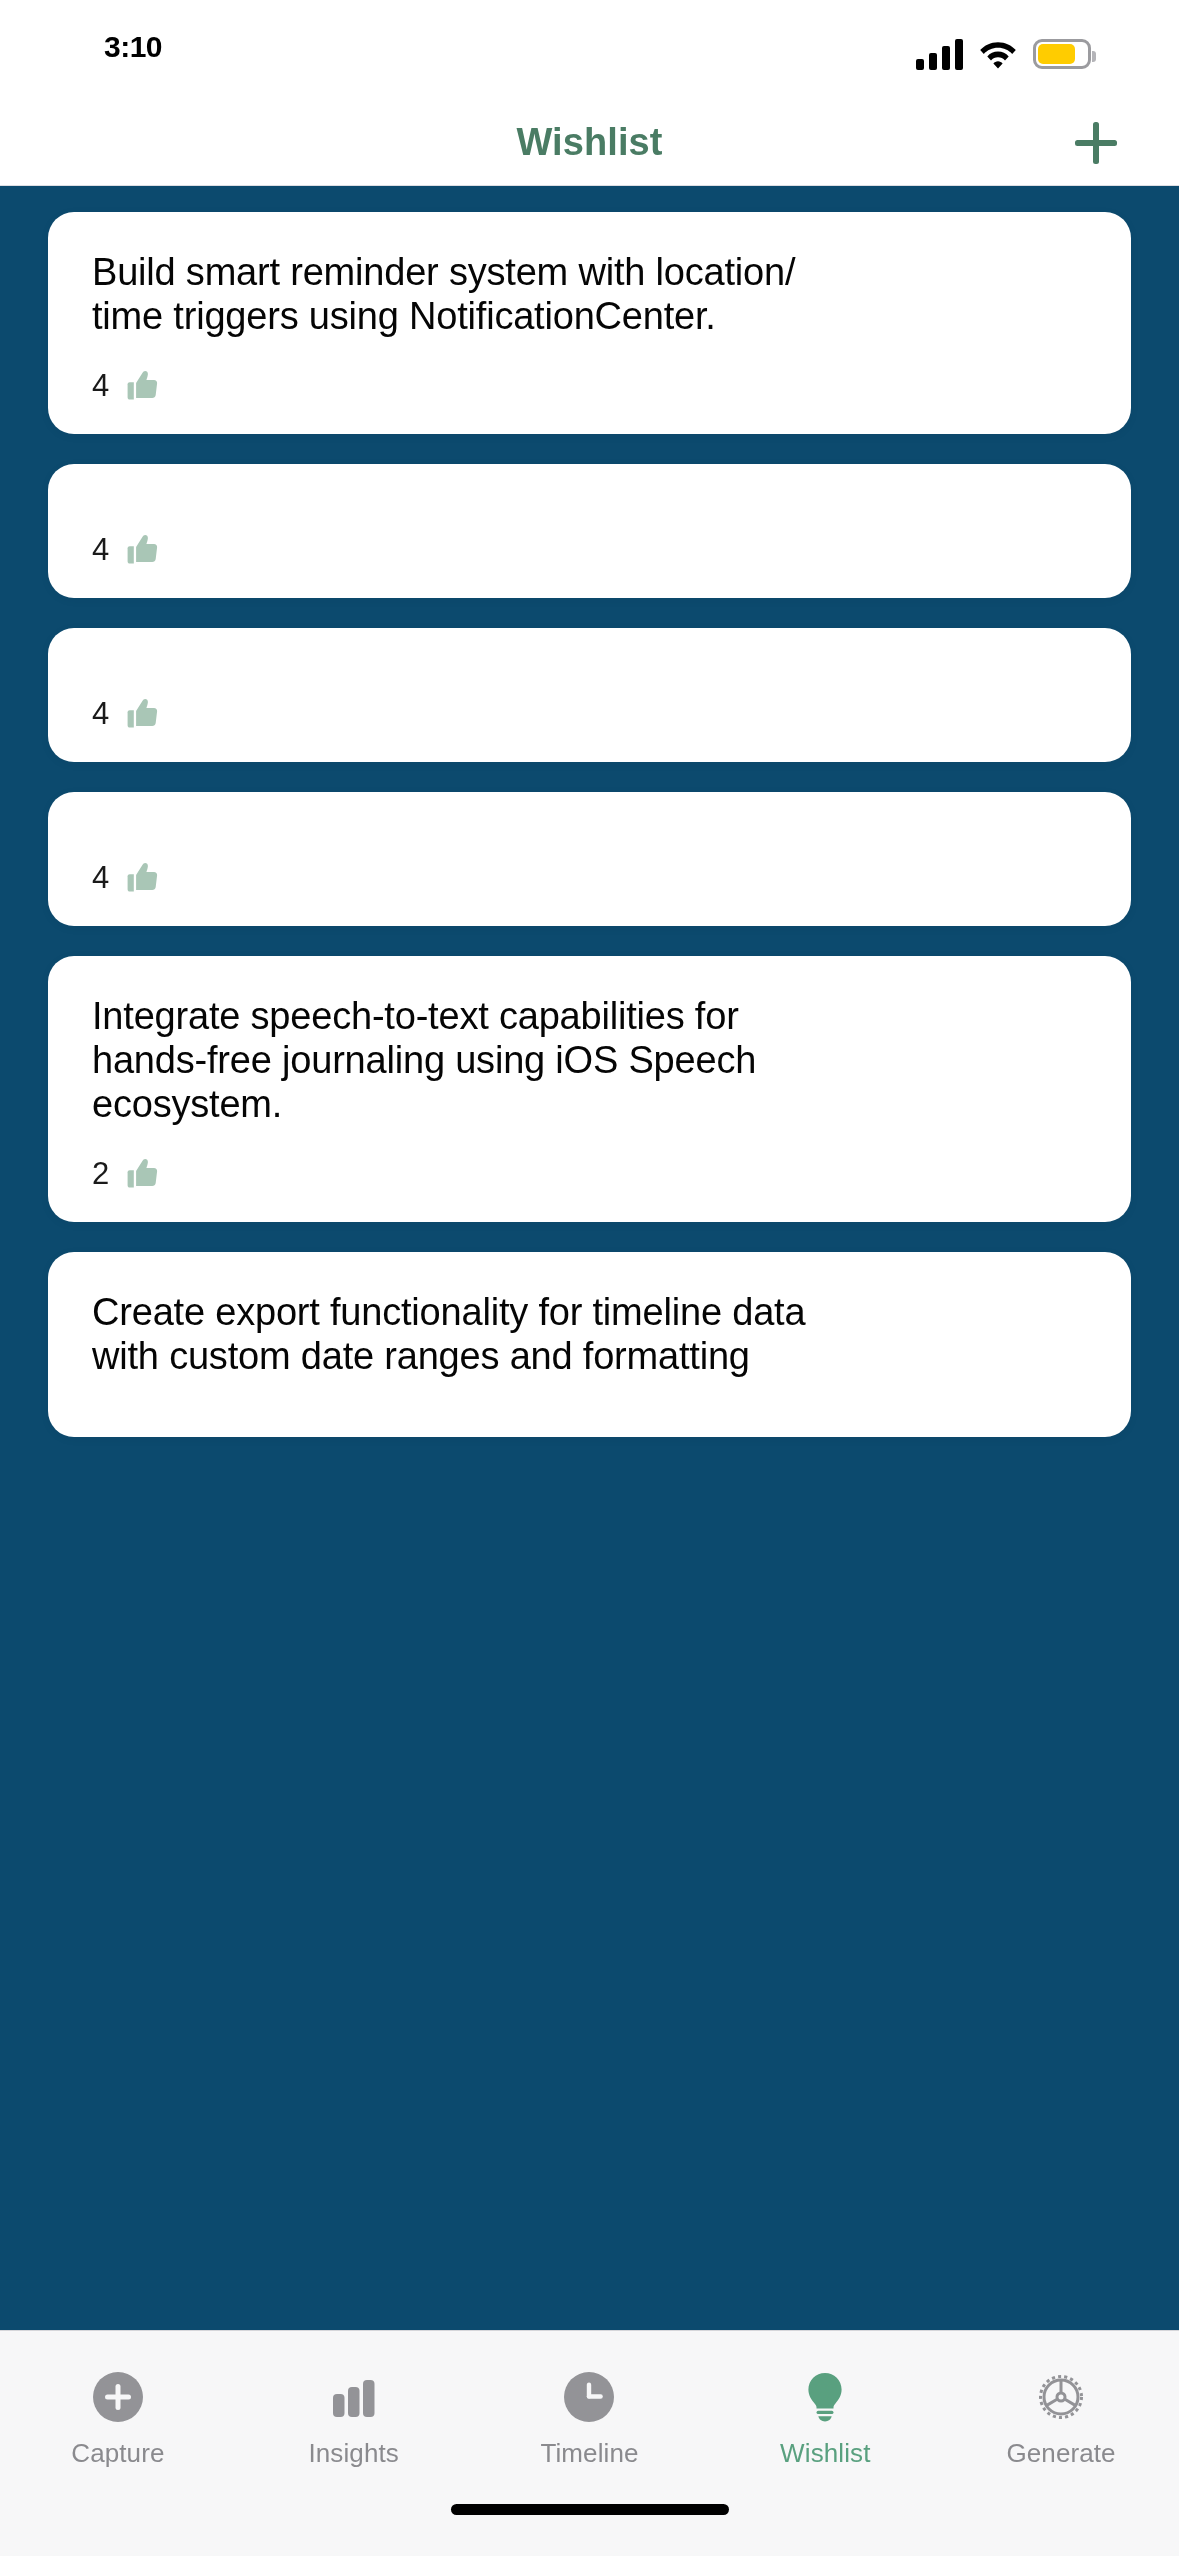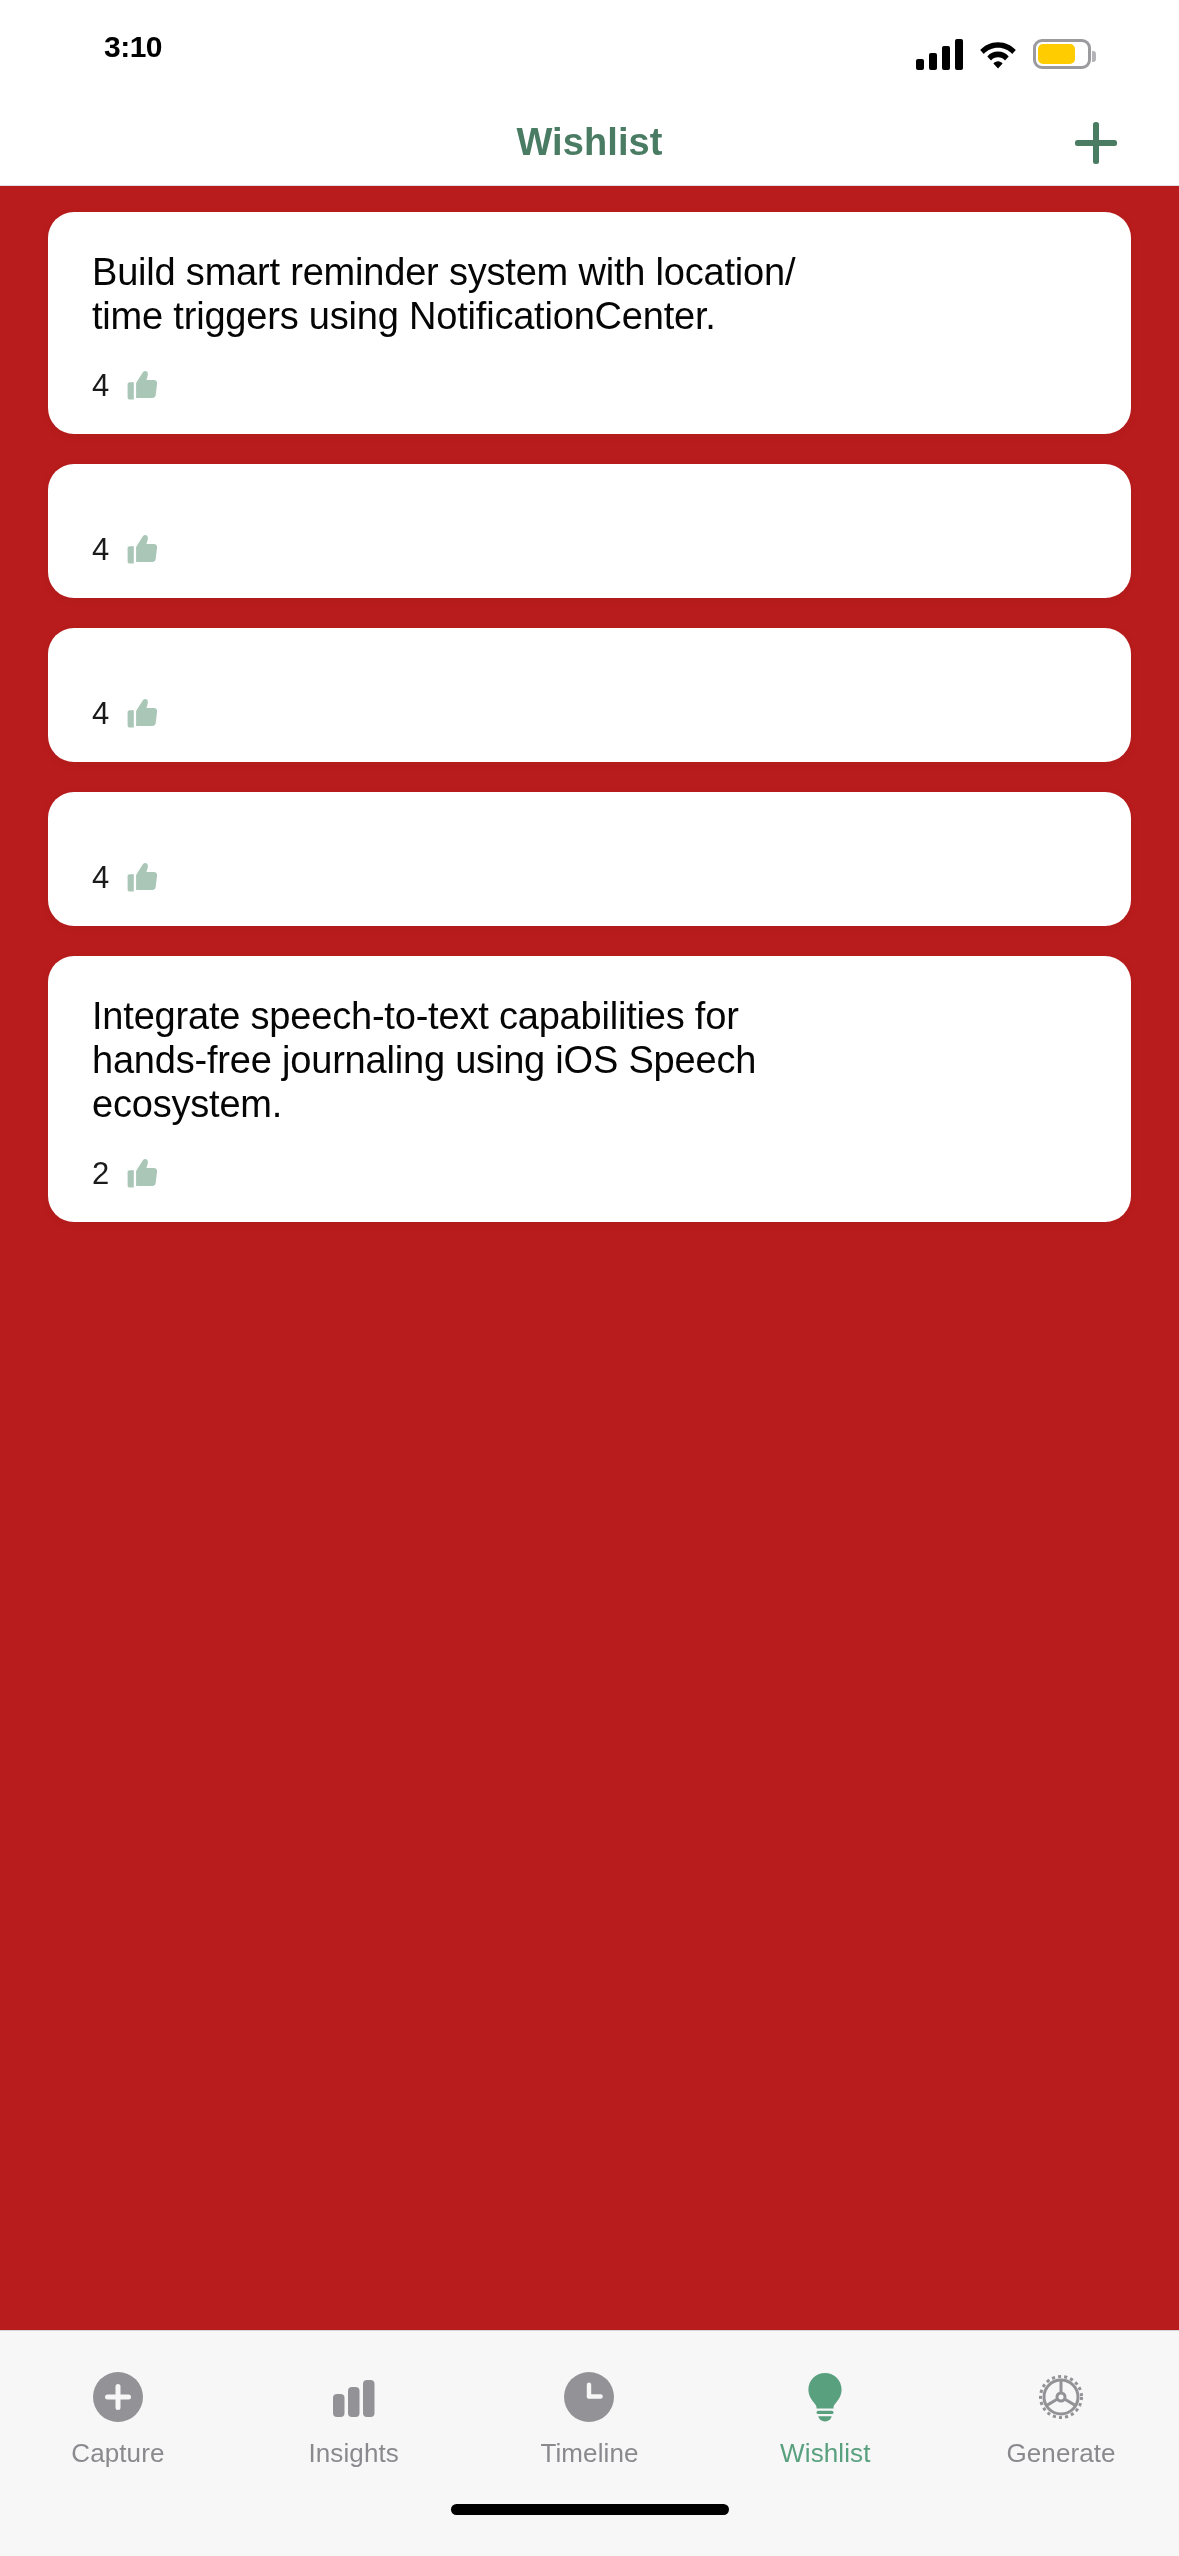--- a/index.html
+++ b/index.html
@@ -92,21 +92,21 @@
     display: flex; align-items: center; justify-content: center;
     cursor: pointer;
   }
   .nav-add svg { width: 56px; height: 56px; display:block; }
 
   
   .list {
     flex: 1 1 auto;
     overflow: hidden;
     padding: 26px 0 0 0;
-    background: #b91c1c;
+    background: #0c4a6e;
   }
   .card {
     background: #ffffff;
     margin: 0 48px 30px 48px;
     border-radius: 26px;
     padding: 38px 44px 30px 44px;
     box-shadow: 0 2px 10px rgba(30,30,50,0.055);
   }
   .card-text {
     font-size: 38px;
@@ -266,20 +266,27 @@
         <span class="vote-count">2</span>
         <span>
           <svg class="thumb-icon" viewBox="0 0 38 38">
             <path d="M10.8 16.2h-4.1c-1.2 0-2.1 0.9-2.1 2.1v13.1c0 1.2 0.9 2.1 2.1 2.1h4.1V16.2z" fill="#a9c6b6"></path>
             <path d="M13.1 16.9l6.3-9.9c0.7-1.1 1.6-2 2.8-2 1.6 0 2.7 1.2 2.7 2.9 0 1.5-0.9 4.2-1.5 6.1h7.6c1.9 0 3.3 1.5 3.1 3.3l-1.4 11.6c-0.2 1.8-1.7 3.1-3.5 3.1H13.1V16.9z" fill="#a9c6b6"></path>
           </svg>
         </span>
       </div>
     </div>
 
+    <div class="card">
+      <div class="card-text">Create export functionality for timeline data
+with custom date ranges and formatting</div>
+      <div class="card-meta">
+        <span class="vote-count"></span>
+      </div>
+    </div>
 
   </div>
 
   <div class="tab-bar">
 
     <div class="tab">
       <span class="tab-icon">
         <svg width="56" height="56" viewBox="0 0 56 56">
           <circle cx="28" cy="28" r="25" fill="#939397"></circle>
           <rect x="25.5" y="15" width="5" height="26" rx="2.5" fill="#f7f7f8"></rect>

